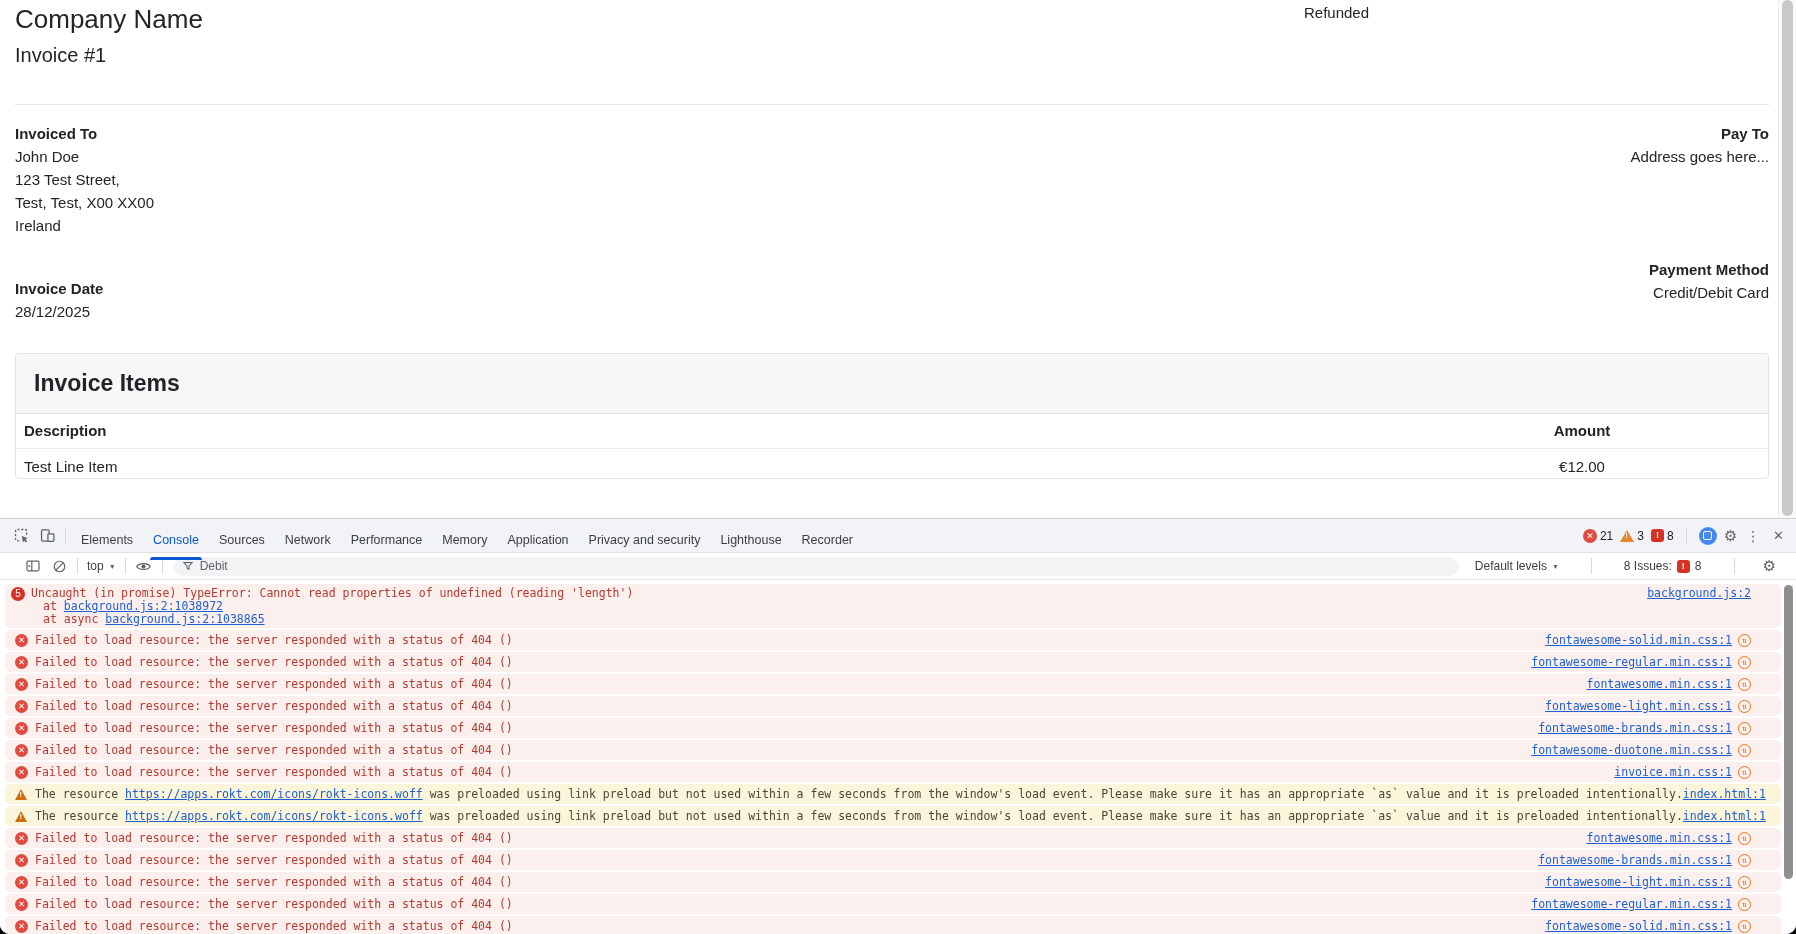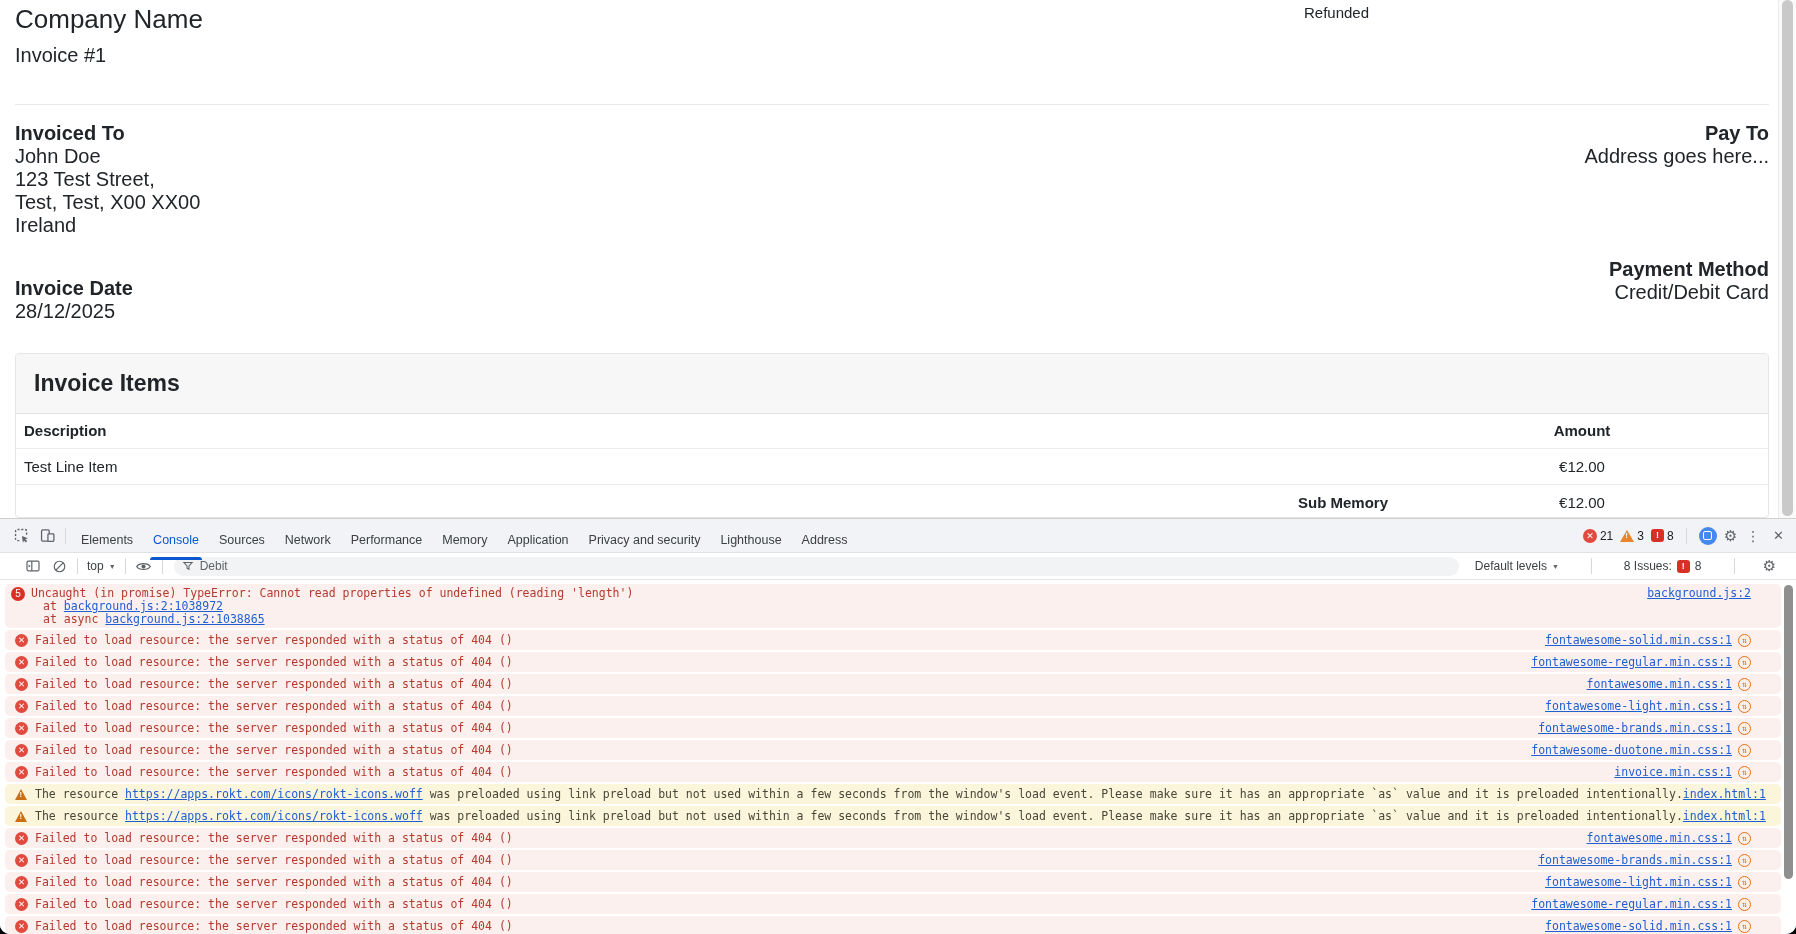--- a/index.html
+++ b/index.html
@@ -4,25 +4,25 @@
 <style>
   html,body{margin:0;padding:0;background:#000;}
   .window{position:relative;width:1796px;height:934px;background:#7dd3fc;overflow:hidden;
           border-radius:0 0 10px 10px;font-family:"Liberation Sans",sans-serif;color:#212529;}
   
   .page{position:absolute;left:0;top:0;width:1796px;height:518px;background:#fff;overflow:hidden;}
   .company{position:absolute;left:15px;top:4px;font-size:26px;font-weight:500;}
   .invnum{position:absolute;left:15px;top:44px;font-size:20px;font-weight:400;}
   .status{position:absolute;left:1304px;top:4px;font-size:15px;}
   .hr1{position:absolute;left:15px;right:27px;top:104px;height:1px;background:#e9e9e9;}
-  .blk{position:absolute;font-size:20px;line-height:23px;}
+  .blk{position:absolute;font-size:15px;line-height:23px;}
   .blk b{font-weight:bold;}
   .blk.right{text-align:right;right:27px;}
   .blk.left{left:15px;}
-  .panel{position:absolute;left:15px;right:27px;top:353px;height:165px;border:1px solid #e4e4e4;
+  .panel{position:absolute;left:15px;right:27px;top:353px;height:126px;border:1px solid #e4e4e4;
          border-radius:4px;box-sizing:border-box;overflow:hidden;}
   .panel-header{height:59px;background:#f7f7f7;border-bottom:1px solid #e4e4e4;display:flex;
                 align-items:center;padding-left:18px;font-size:23px;font-weight:bold;}
   table.items{width:100%;border-collapse:collapse;font-size:15px;}
   table.items th,table.items td{padding:0 8px;}
   .r-head{height:34px;border-bottom:1px solid #ececec;}
   .r-item{height:36px;border-bottom:1px solid #ececec;}
   .r-sub{height:36px;}
   th.desc{text-align:left;font-weight:bold;}
   .amt{width:356px;text-align:center;}
@@ -166,21 +166,21 @@
       <div class="tabs" id="dt-tabs">
           <span class="tab">Elements</span>
           <span class="tab active">Console</span>
           <span class="tab">Sources</span>
           <span class="tab">Network</span>
           <span class="tab">Performance</span>
           <span class="tab">Memory</span>
           <span class="tab">Application</span>
           <span class="tab">Privacy and security</span>
           <span class="tab">Lighthouse</span>
-          <span class="tab">Address</span>
+          <span class="tab">Recorder</span>
         </div>
       <div class="tab-right">
         <span style="display:flex;align-items:center;gap:3px;">
           <span class="errdot">✕</span>
           <span>21</span>
         </span>
         <span style="display:flex;align-items:center;gap:3px;">
           <span class="tri"></span>
           <span>3</span>
         </span>

